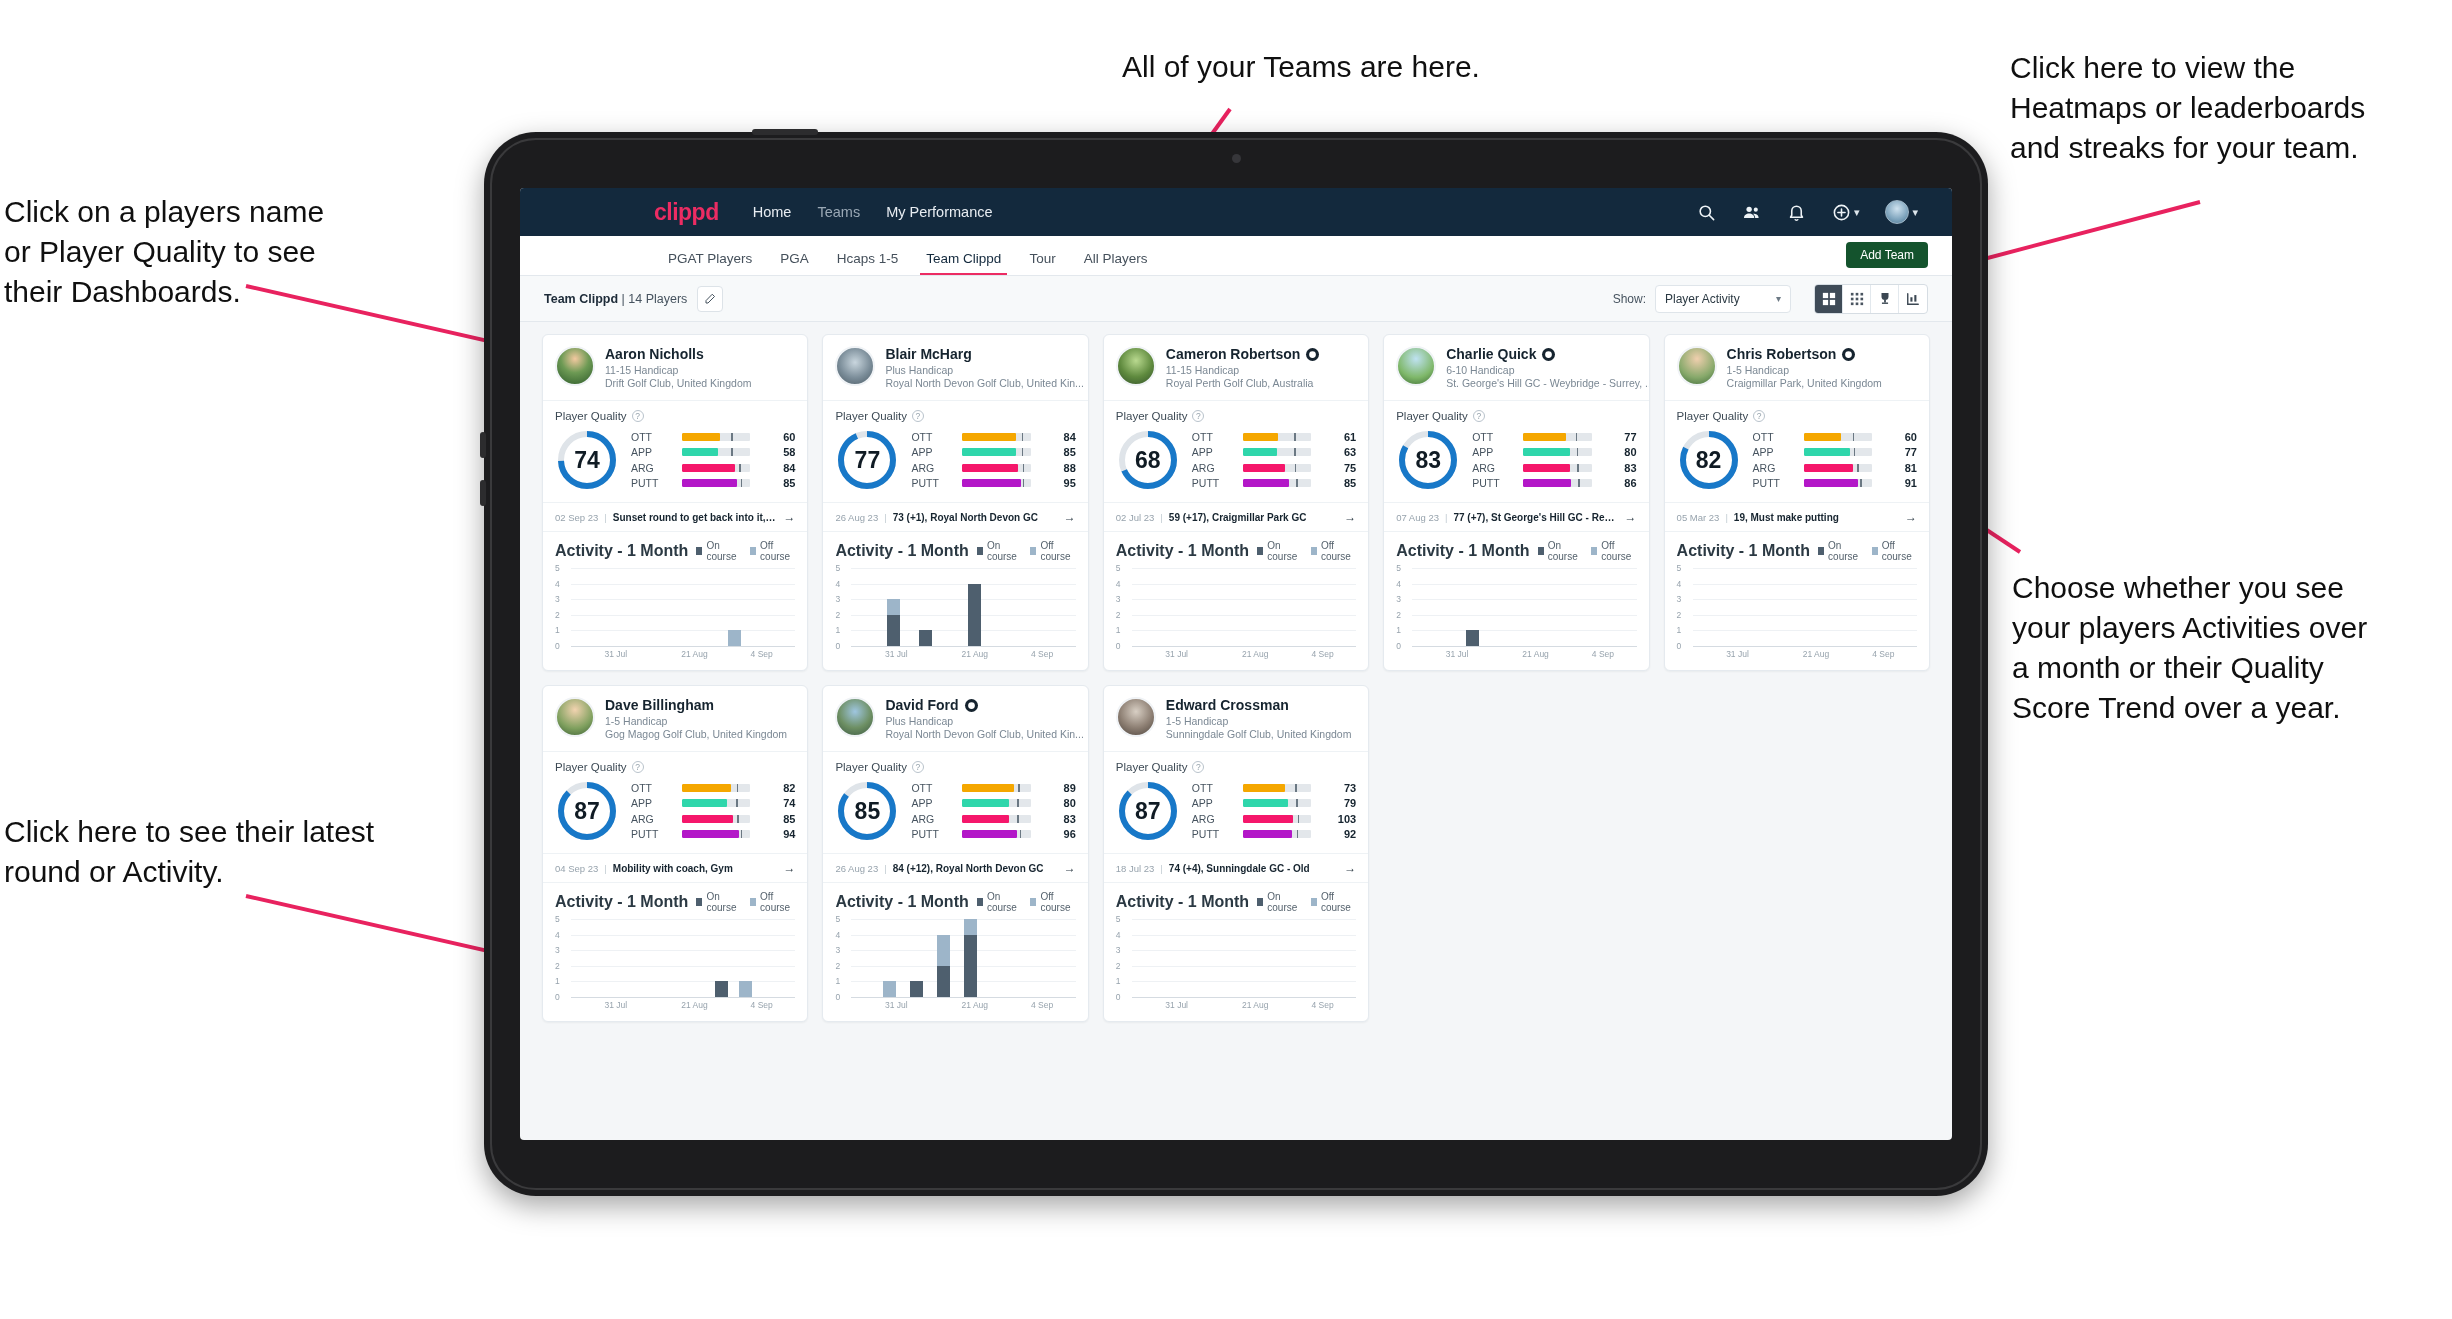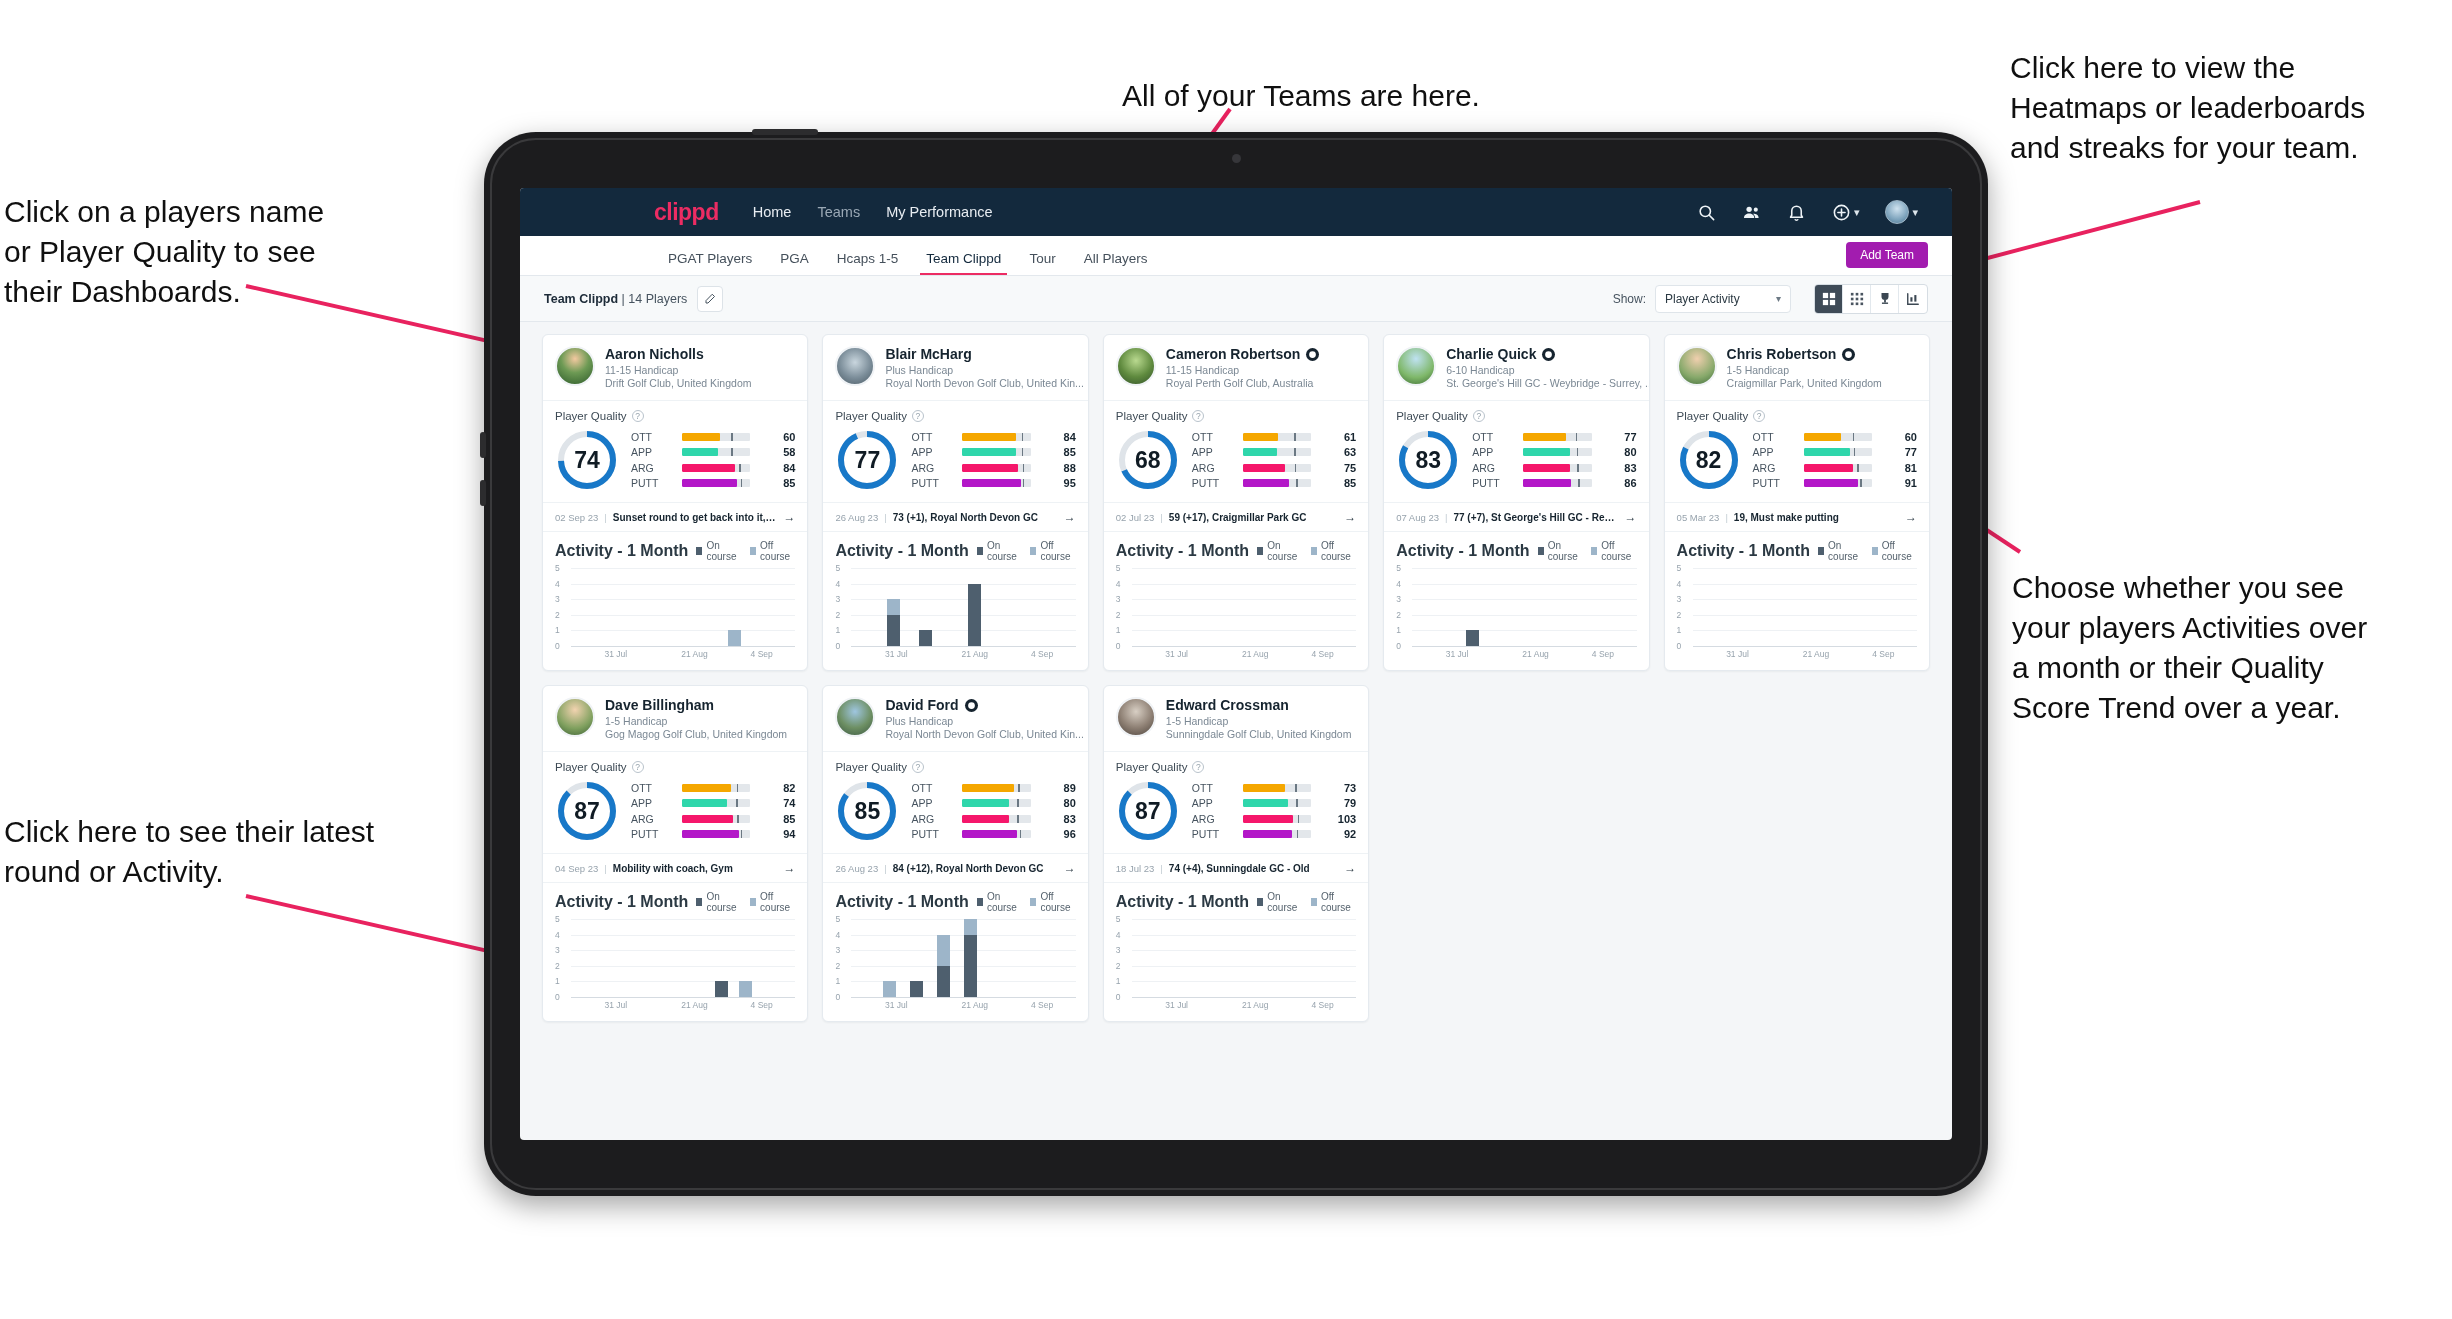--- a/index.html
+++ b/index.html
@@ -73,21 +73,21 @@
   .tabs { display:flex; margin-left:110px; gap:0px; }
   .tab {
     font-size:13.5px; color:#45505b; padding: 0 14px 9px 14px; position:relative; white-space:nowrap;
   }
   .tab.active { color:#13293d; font-weight:400; }
   .tab.active::after {
     content:""; position:absolute; left:8px; right:8px; bottom:0; height:2.5px; background:#ec2c63;
   }
   .add-team {
     position:absolute; right:24px; top:6px;
-    background:#a21caf; color:#fff; font-size:12px;
+    background:#14532d; color:#fff; font-size:12px;
     padding:6px 14px; border-radius:4px; white-space:nowrap;
   }
 
   
   .toolbar {
     height: 46px; background:#f7f9fa; display:flex; align-items:center;
     padding: 0 24px; border-bottom:1px solid #e3e8ed;
   }
   .team-label { font-size:12.5px; color:#1d2b38; font-weight:700; white-space:nowrap; }
   .team-label span.lt { font-weight:400; color:#46535f; }
@@ -188,21 +188,21 @@
   .bseg.on { background:#4e5f6e; }
   .bseg.off { background:#9db5c9; }
   .xlabs { position:relative; margin-left:16px; height:14px; }
   .xlab { position:absolute; font-size:8.5px; color:#97a3ad; transform: translateX(-50%); top:3px; }
 </style>
 </head>
 <body>
 
 <div id="root">
 
-  <div class="anno" style="left:1122px; top:76px;">All of your Teams are here.</div>
+  <div class="anno" style="left:1122px; top:47px;">All of your Teams are here.</div>
   <div class="anno" style="left:4px; top:192px;">Click on a players name
 or Player Quality to see
 their Dashboards.</div>
   <div class="anno" style="left:2010px; top:48px;">Click here to view the
 Heatmaps or leaderboards
 and streaks for your team.</div>
   <div class="anno" style="left:2012px; top:568px;">Choose whether you see
 your players Activities over
 a month or their Quality
 Score Trend over a year.</div>

